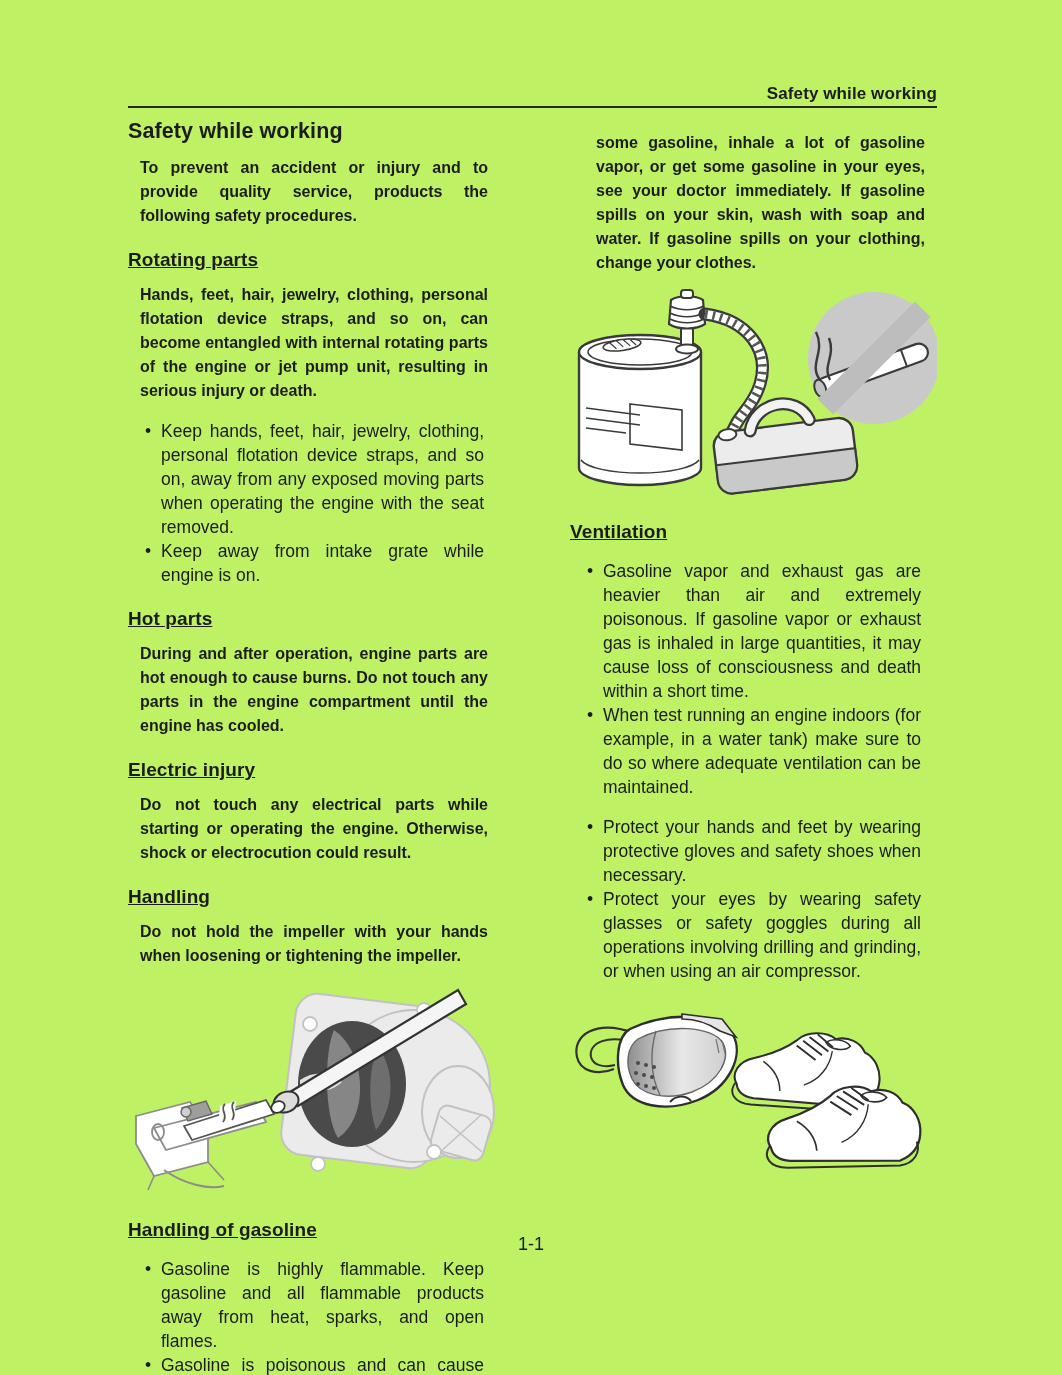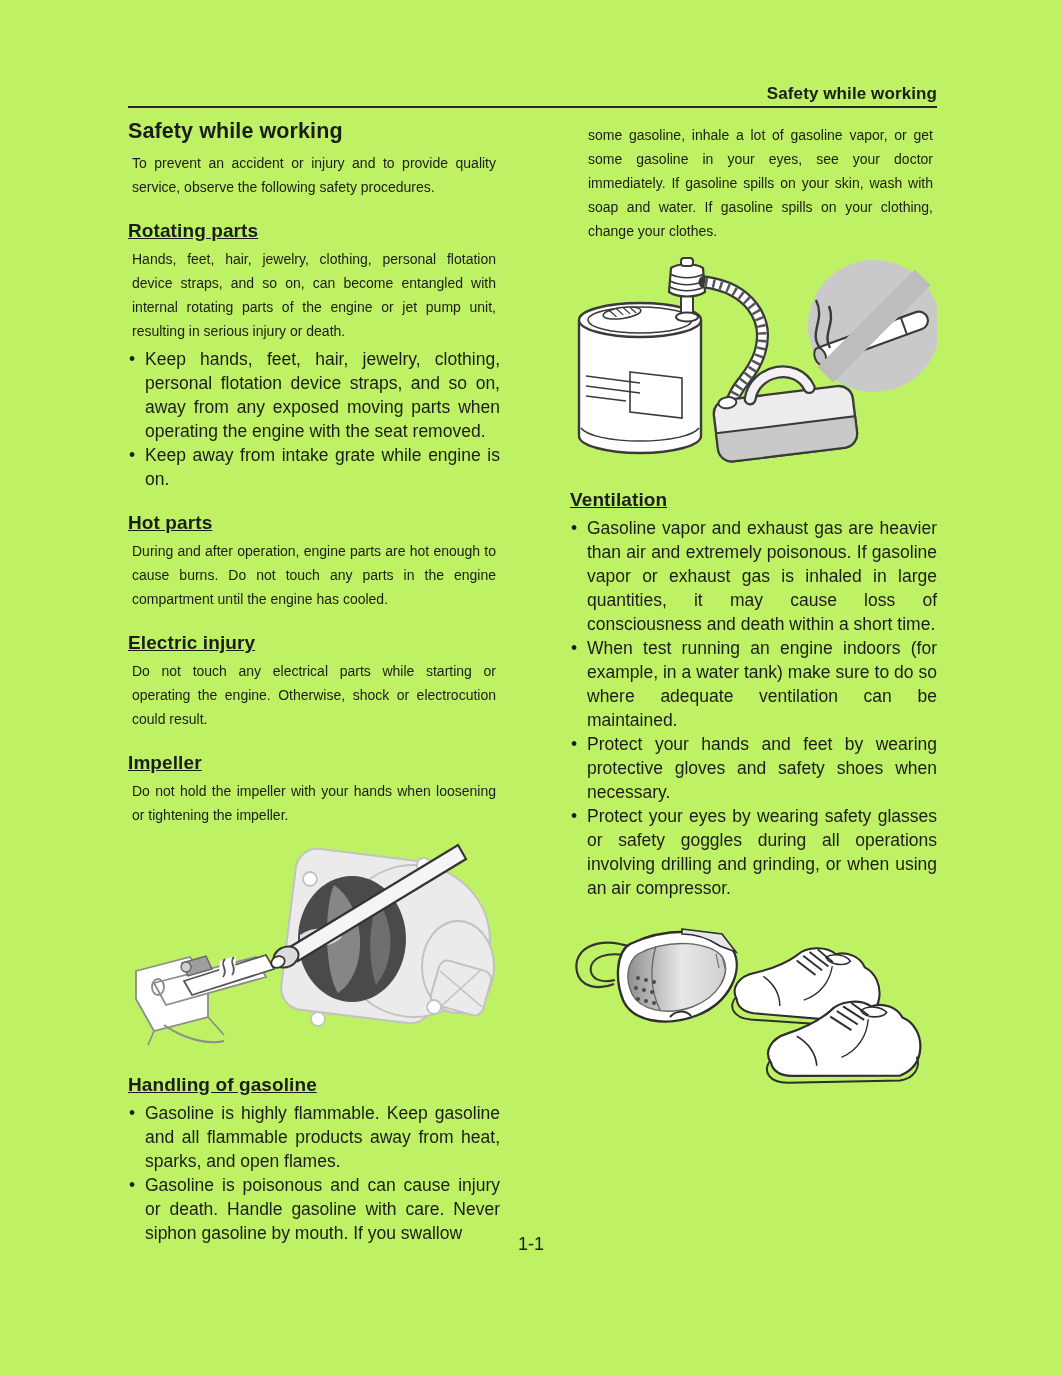--- a/index.html
+++ b/index.html
@@ -21,23 +21,23 @@
     display:flex;gap:70px;align-items:flex-start;
   }
   .col-left{width:372px;}
   .col-right{width:367px;}
   .page-title{
     font-size:21.5px;font-weight:700;margin:0 0 7px 0;letter-spacing:.1px;
   }
   h2.sec{
     font-size:19px;font-weight:700;margin:21px 0 5px 0;letter-spacing:.1px;text-decoration:underline;
   }
-  p.body{margin:4px;font-size:14px;line-height:24px;text-align:justify;}
+  p.body{margin:12px;font-size:16px;line-height:24px;text-align:justify;font-weight:bold;}
   p.continuation{padding-left:14px;}
-  ul.bullets{list-style:none;margin:0;padding:0;}
+  ul.bullets{list-style:none;margin:16px;padding:0;}
   ul.bullets li{
     position:relative;padding-left:17px;margin:0;
     font-size:17.5px;line-height:24px;text-align:justify;
   }
   ul.bullets li::before{
     content:"\2022";position:absolute;left:1px;top:0;
   }
   svg.illus{display:block;}
   .illus-impeller{margin:8px 0 0 0;}
   .illus-fuel{margin:13px 0 0 0;}
@@ -52,36 +52,36 @@
 
 <div class="page">
 
   <div class="running-head">Safety while working</div>
   <div class="head-rule"></div>
 
   <div class="columns">
 
     <div class="col-left">
       <h1 class="page-title">Safety while working</h1>
-      <p class="body">To prevent an accident or injury and to provide quality service, observe the following safety procedures.</p>
+      <p class="body">To prevent an accident or injury and to provide quality service, products the following safety procedures.</p>
 
       <h2 class="sec">Rotating parts</h2>
       <p class="body">Hands, feet, hair, jewelry, clothing, personal flotation device straps, and so on, can become entangled with internal rotating parts of the engine or jet pump unit, resulting in serious injury or death.</p>
       <ul class="bullets">
         <li>Keep hands, feet, hair, jewelry, clothing, personal flotation device straps, and so on, away from any exposed moving parts when operating the engine with the seat removed.</li>
         <li>Keep away from intake grate while engine is on.</li>
       </ul>
 
       <h2 class="sec">Hot parts</h2>
       <p class="body">During and after operation, engine parts are hot enough to cause burns. Do not touch any parts in the engine compartment until the engine has cooled.</p>
 
       <h2 class="sec">Electric injury</h2>
       <p class="body">Do not touch any electrical parts while starting or operating the engine. Otherwise, shock or electrocution could result.</p>
 
-      <h2 class="sec">Impeller</h2>
+      <h2 class="sec">Handling</h2>
       <p class="body">Do not hold the impeller with your hands when loosening or tightening the impeller.</p>
 
       <svg class="illus illus-impeller" width="372" height="218" viewBox="0 0 372 218" aria-hidden="true">
         <g fill="#ebebeb" stroke="#c2c2c2" stroke-width="2">
           <rect x="160" y="20" width="152" height="162" rx="22" transform="rotate(7 236 101)"></rect>
           <circle cx="286" cy="106" r="76"></circle>
           <ellipse cx="330" cy="132" rx="36" ry="46"></ellipse>
           <rect x="306" y="130" width="54" height="46" rx="9" transform="rotate(16 333 153)"></rect>
         </g>
         <path d="M312 136 L354 172 M354 134 L310 174" stroke="#c2c2c2" stroke-width="1.6" fill="none"></path>

